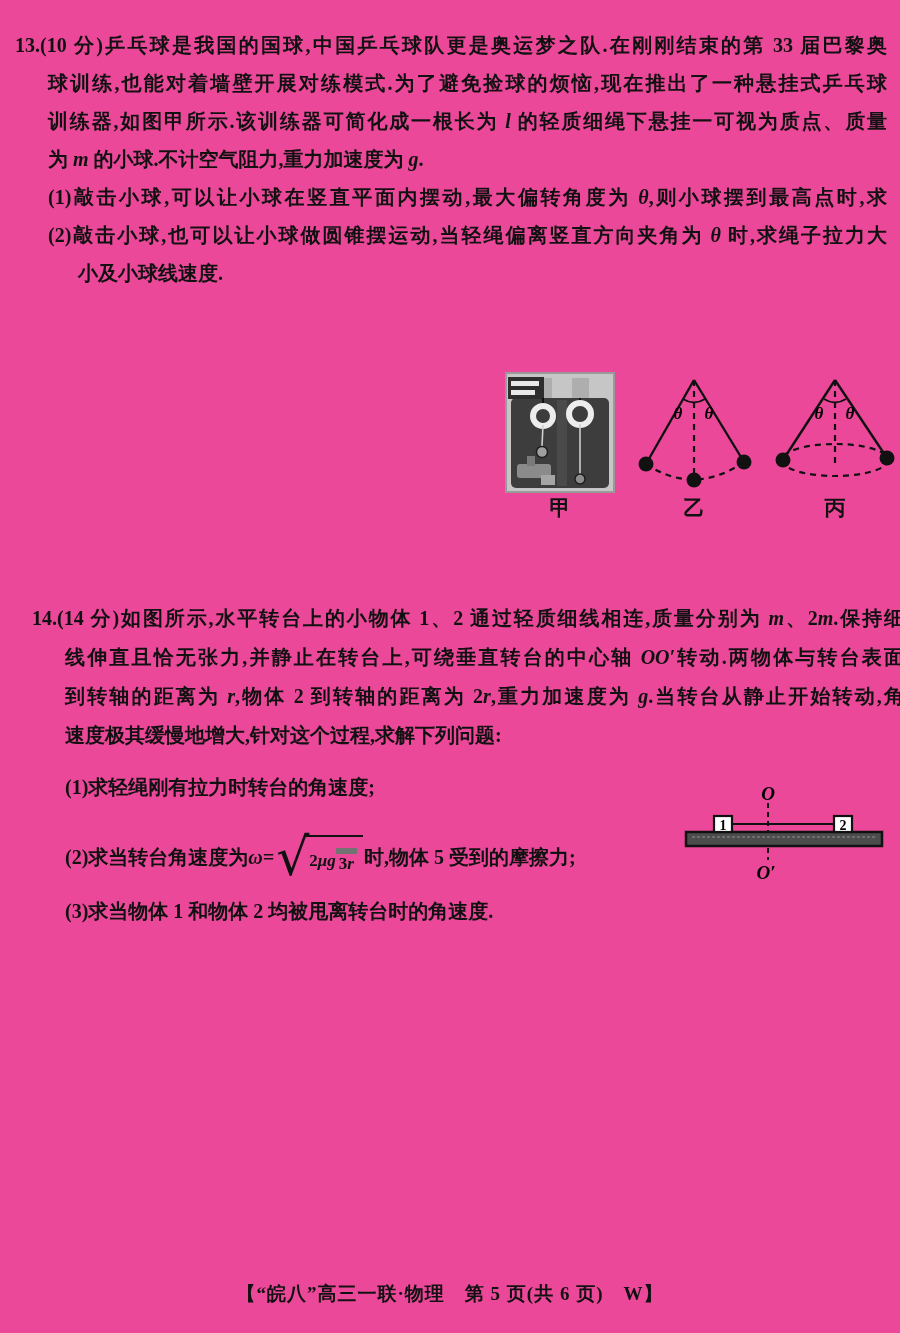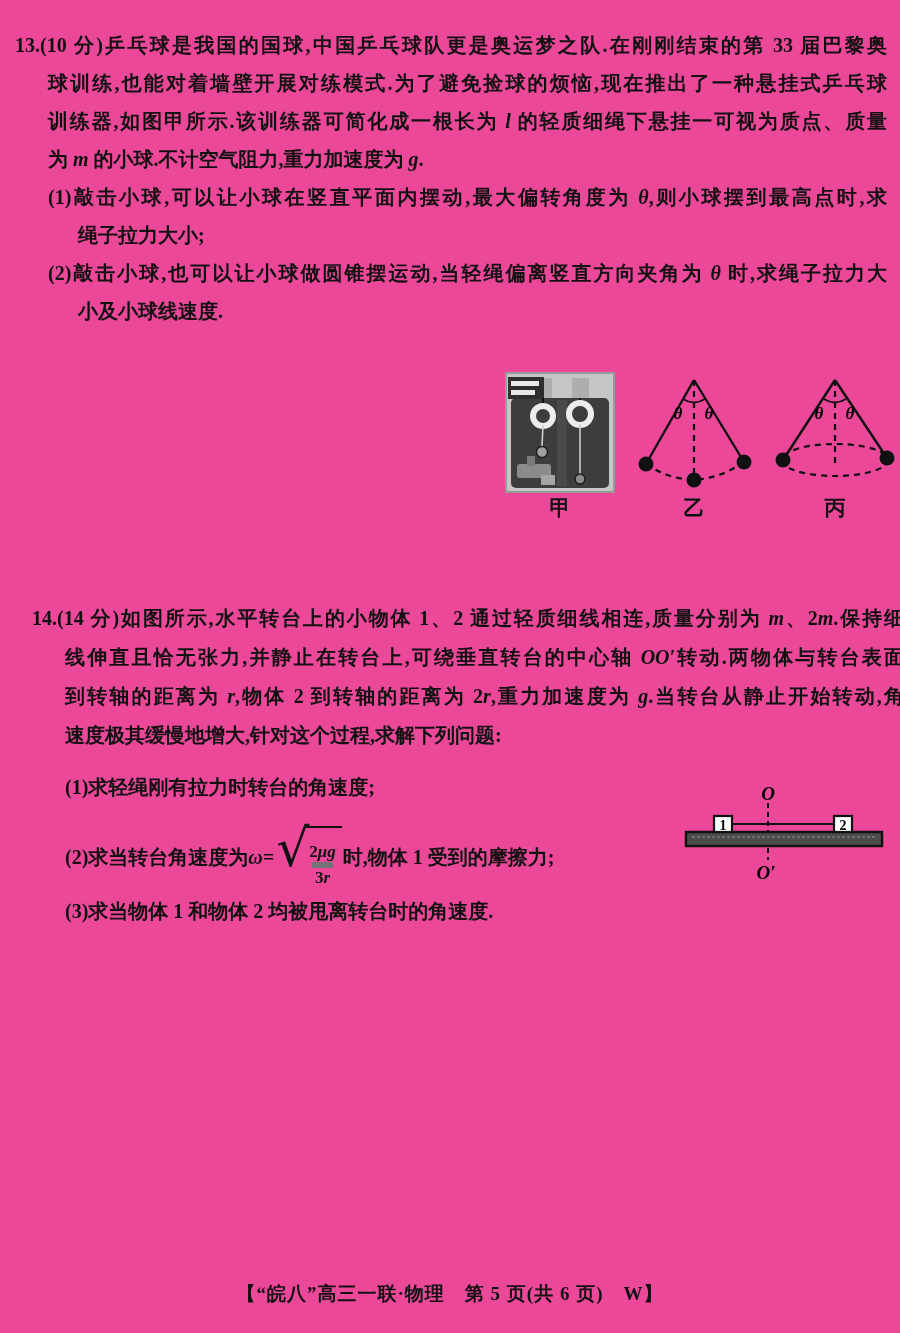--- a/index.html
+++ b/index.html
@@ -29,42 +29,41 @@
   .fig14{position:absolute;left:684px;top:784px;width:204px;height:100px;}
 
   
   .p14{position:absolute;left:32px;top:599px;width:872px;}
   .p14 .ln{line-height:39px;}
   .q1{margin-top:13px;}
   .f-line{margin-top:20px;height:60px;display:flex;align-items:center;white-space:nowrap;}
   .sqrt{display:inline-flex;align-items:flex-start;margin:0 1px 0 2px;}
   .rad{font-family:"DejaVu Sans",sans-serif;font-size:52px;line-height:44px;font-weight:400;}
   .radicand{border-top:2.5px solid #111;margin-left:-3px;padding:3px 6px 0 3px;}
-  .frac{display:inline-flex;flex-direction:column;align-items:center;font-size:17px;line-height:20px;}
+  .frac{display:inline-flex;flex-direction:row;align-items:center;font-size:17px;line-height:20px;}
   .den{border-top:6px solid #737373;padding:0 3px;}
   .q3{margin-top:5px;}
 
   .footer{
     position:absolute;left:0;top:1281px;width:100%;
     text-align:center;font-size:19px;font-weight:700;letter-spacing:1px;
   }
   svg text{font-family:"Liberation Serif",serif;}
 </style>
 </head>
 <body>
 
 <div class="page">
 
   <section class="p13">
     <div class="ln j">13.(10 分)乒乓球是我国的国球,中国乒乓球队更是奥运梦之队.在刚刚结束的第 33 届巴黎奥</div>
     <div class="ln j ind1">球训练,也能对着墙壁开展对练模式.为了避免捡球的烦恼,现在推出了一种悬挂式乒乓球</div>
     <div class="ln j ind1">训练器,如图甲所示.该训练器可简化成一根长为 <i>l</i> 的轻质细绳下悬挂一可视为质点、质量</div>
     <div class="ln ind1">为 <i>m</i> 的小球.不计空气阻力,重力加速度为 <i>g</i>.</div>
     <div class="ln j ind1">(1)敲击小球,可以让小球在竖直平面内摆动,最大偏转角度为 <i>θ</i>,则小球摆到最高点时,求</div>
-    <div class="ln ind2">绳子拉力大小;</div>
     <div class="ln j ind1">(2)敲击小球,也可以让小球做圆锥摆运动,当轻绳偏离竖直方向夹角为 <i>θ</i> 时,求绳子拉力大</div>
     <div class="ln ind2">小及小球线速度.</div>
   </section>
 
   <div class="fig13">
 
     <div class="subfig">
       <svg width="110" height="121" viewBox="0 0 110 121">
         <rect x="0" y="0" width="110" height="121" fill="#c6c6c6"></rect>
         <rect x="1" y="1" width="108" height="119" fill="none" stroke="#9a9a9a" stroke-width="2"></rect>
@@ -134,21 +133,21 @@
       <span class="var">ω=</span>
       <span class="sqrt">
         <span class="rad">√</span>
         <span class="radicand">
           <span class="frac">
             <span class="num">2<i>μ</i><i>g</i></span>
             <span class="den">3<i>r</i></span>
           </span>
         </span>
       </span>
-      <span>时,物体 1 受到的摩擦力;</span>
+      <span>时,物体 5 受到的摩擦力;</span>
     </div>
 
     <div class="ln ind1 q3">(3)求当物体 1 和物体 2 均被甩离转台时的角速度.</div>
   </section>
 
   <div class="fig14">
     <svg width="204" height="100" viewBox="0 0 204 100">
       <text x="84" y="16" font-size="19" font-style="italic" font-weight="700" text-anchor="middle">O</text>
       <line x1="84" y1="19" x2="84" y2="76" stroke="#111" stroke-width="2" stroke-dasharray="5 4"></line>
       <rect x="2" y="48" width="196" height="14" fill="#4c4c4c" stroke="#111" stroke-width="2.5"></rect>

